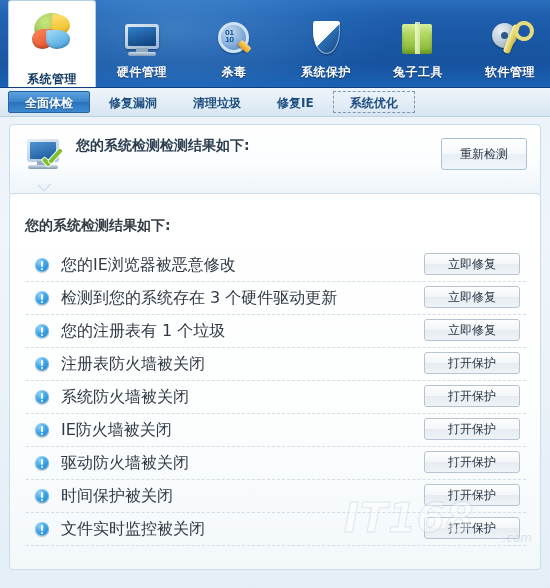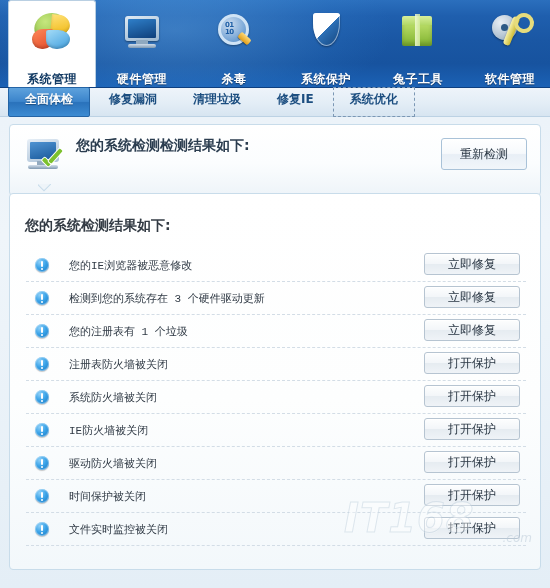--- a/index.html
+++ b/index.html
@@ -24,21 +24,21 @@
     background:#0d3f80;
   }
   .tb-glow{
     position:absolute;left:-40px;top:-50px;width:430px;height:160px;
     background:radial-gradient(ellipse at center,rgba(120,190,245,.34) 0%,rgba(60,140,215,.12) 55%,rgba(0,0,0,0) 72%);
     pointer-events:none;
   }
   .tb-items{position:absolute;left:0;top:0;height:88px;display:flex;align-items:flex-start;}
   .tb-item{
     width:92px;height:88px;box-sizing:border-box;
-    display:flex;flex-direction:column;align-items:center;justify-content:space-between;
+    display:flex;flex-direction:column;align-items:center;justify-content:center;
     padding-top:7px;position:relative;
   }
   .tb-item .lbl{
     font-size:12px;color:#ffffff;font-weight:bold;letter-spacing:.5px;
     text-shadow:0 1px 1px rgba(0,0,0,.45);margin-top:2px;
   }
   .tb-item.active{
     background:#ffffff;border:1px solid #b9cfe2;border-bottom:none;
     border-top-left-radius:3px;border-top-right-radius:3px;
     width:88px;margin-left:8px;height:88px;gap:45px;
@@ -85,21 +85,21 @@
   .ico-gear .wh{position:absolute;left:26px;top:3px;width:12px;height:12px;border-radius:50%;border:4px solid #e6dc7c;transform:rotate(15deg);}
 
   
   .tabstrip{
     position:absolute;left:0;top:88px;width:550px;height:28px;
     background:linear-gradient(180deg,#eef4fa 0%,#e3edf6 55%,#d7e5f1 100%);
     border-bottom:1px solid #bcd2e4;
   }
   .tabs{position:absolute;left:8px;top:0;height:28px;display:flex;align-items:center;}
   .tab{
-    height:30px;line-height:22px;padding:0 16px;margin-right:2px;
+    height:22px;line-height:22px;padding:0 16px;margin-right:2px;
     font-size:12px;color:#1c4e80;font-weight:bold;white-space:nowrap;
     border:1px solid transparent;box-sizing:border-box;
   }
   .tab.sel{
     background:linear-gradient(180deg,#5ea2dd 0%,#3b84cb 48%,#2a72bb 52%,#3c8bd2 100%);
     color:#ffffff;border:1px solid #2464a5;border-radius:2px;
     text-shadow:0 1px 1px rgba(0,0,0,.35);
   }
   .tab.focus{border:1px dashed #7b97b4;border-radius:1px;}
 
@@ -160,21 +160,21 @@
     background:radial-gradient(circle at 35% 28%,#8fd0f8 0%,#3aa3e8 45%,#1272bd 100%);
     box-shadow:0 1px 1px rgba(0,0,0,.22),inset 0 0 0 1px rgba(255,255,255,.35);
     position:relative;
   }
   .warn-icon:before{
     content:"";position:absolute;left:6px;top:3px;width:2px;height:6px;background:#ffffff;border-radius:1px;
   }
   .warn-icon:after{
     content:"";position:absolute;left:6px;top:10px;width:2px;height:2px;background:#ffffff;border-radius:50%;
   }
-  .row-text{margin-left:20px;font-size:11px;color:#303a45;white-space:nowrap;font-family:Liberation Mono, monospace;}
+  .row-text{margin-left:12px;font-size:16px;color:#303a45;white-space:nowrap;}
   .row-btn{
     position:absolute;right:6px;top:4px;width:96px;height:22px;line-height:20px;
   }
   
   .wm{
     position:absolute;right:6px;bottom:18px;width:190px;height:60px;
     pointer-events:none;opacity:.5;
   }
   .wm .t1{
     position:absolute;left:0;top:4px;font-size:40px;font-weight:bold;font-style:italic;

